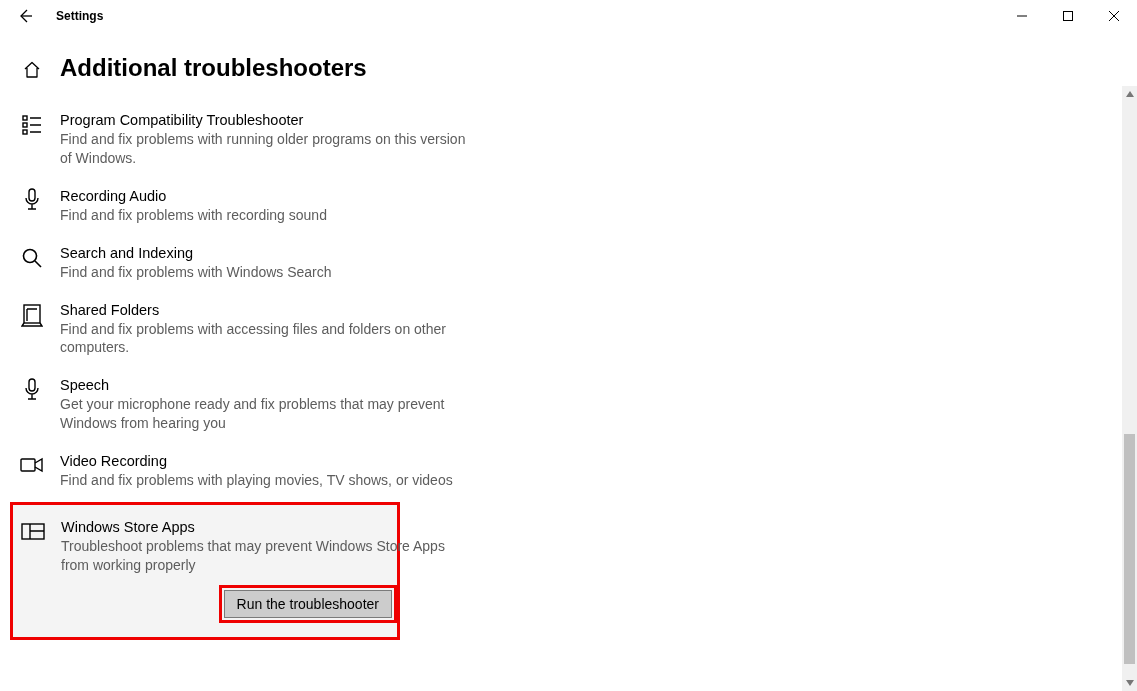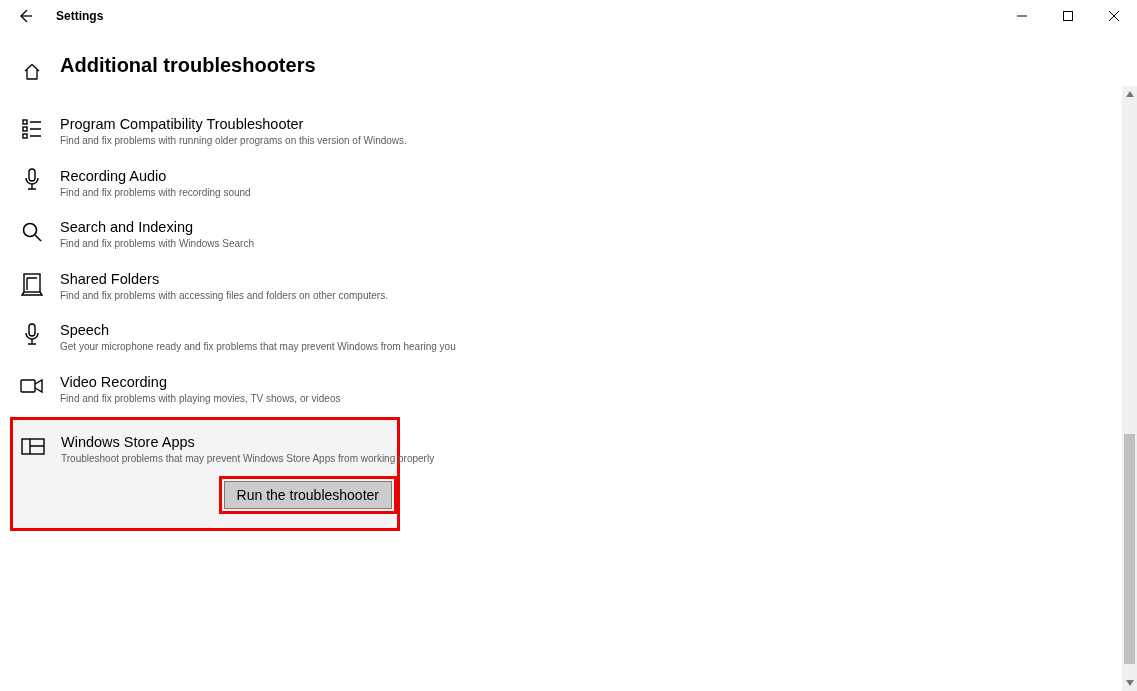--- a/index.html
+++ b/index.html
@@ -49,22 +49,22 @@
     align-items: center;
     margin: 22px 0 18px 20px;
   }
   .header .home {
     width: 24px;
     height: 24px;
     display:flex;align-items:center;justify-content:center;
   }
   .header h1 {
     font-weight: 600;
-    font-size: 20px;
-    margin: 0 0 13px 16px;
+    font-size: 24px;
+    margin: 0 0 4px 16px;
     letter-spacing: 0px;
   }
   .content {
     width: 1118px;
     margin-left: 0;
   }
   .list {
     padding-left: 20px;
   }
   .item {
@@ -81,21 +81,21 @@
     display:flex;align-items:center;justify-content:center;
   }
   .item .txt {
     flex: 1;
   }
   .item .name {
     font-size: 14.5px;
     color: #000;
   }
   .item .desc {
-    font-size: 10px;
+    font-size: 14px;
     color: #5d5d5d;
     margin-top: 2px;
     line-height: 1.35;
   }
   .selected-wrap {
     border: 3px solid #ef0000;
     width: 390px;
     margin-left: 10px;
     padding: 8px 0 8px 8px;
     background: #f4f4f4;

